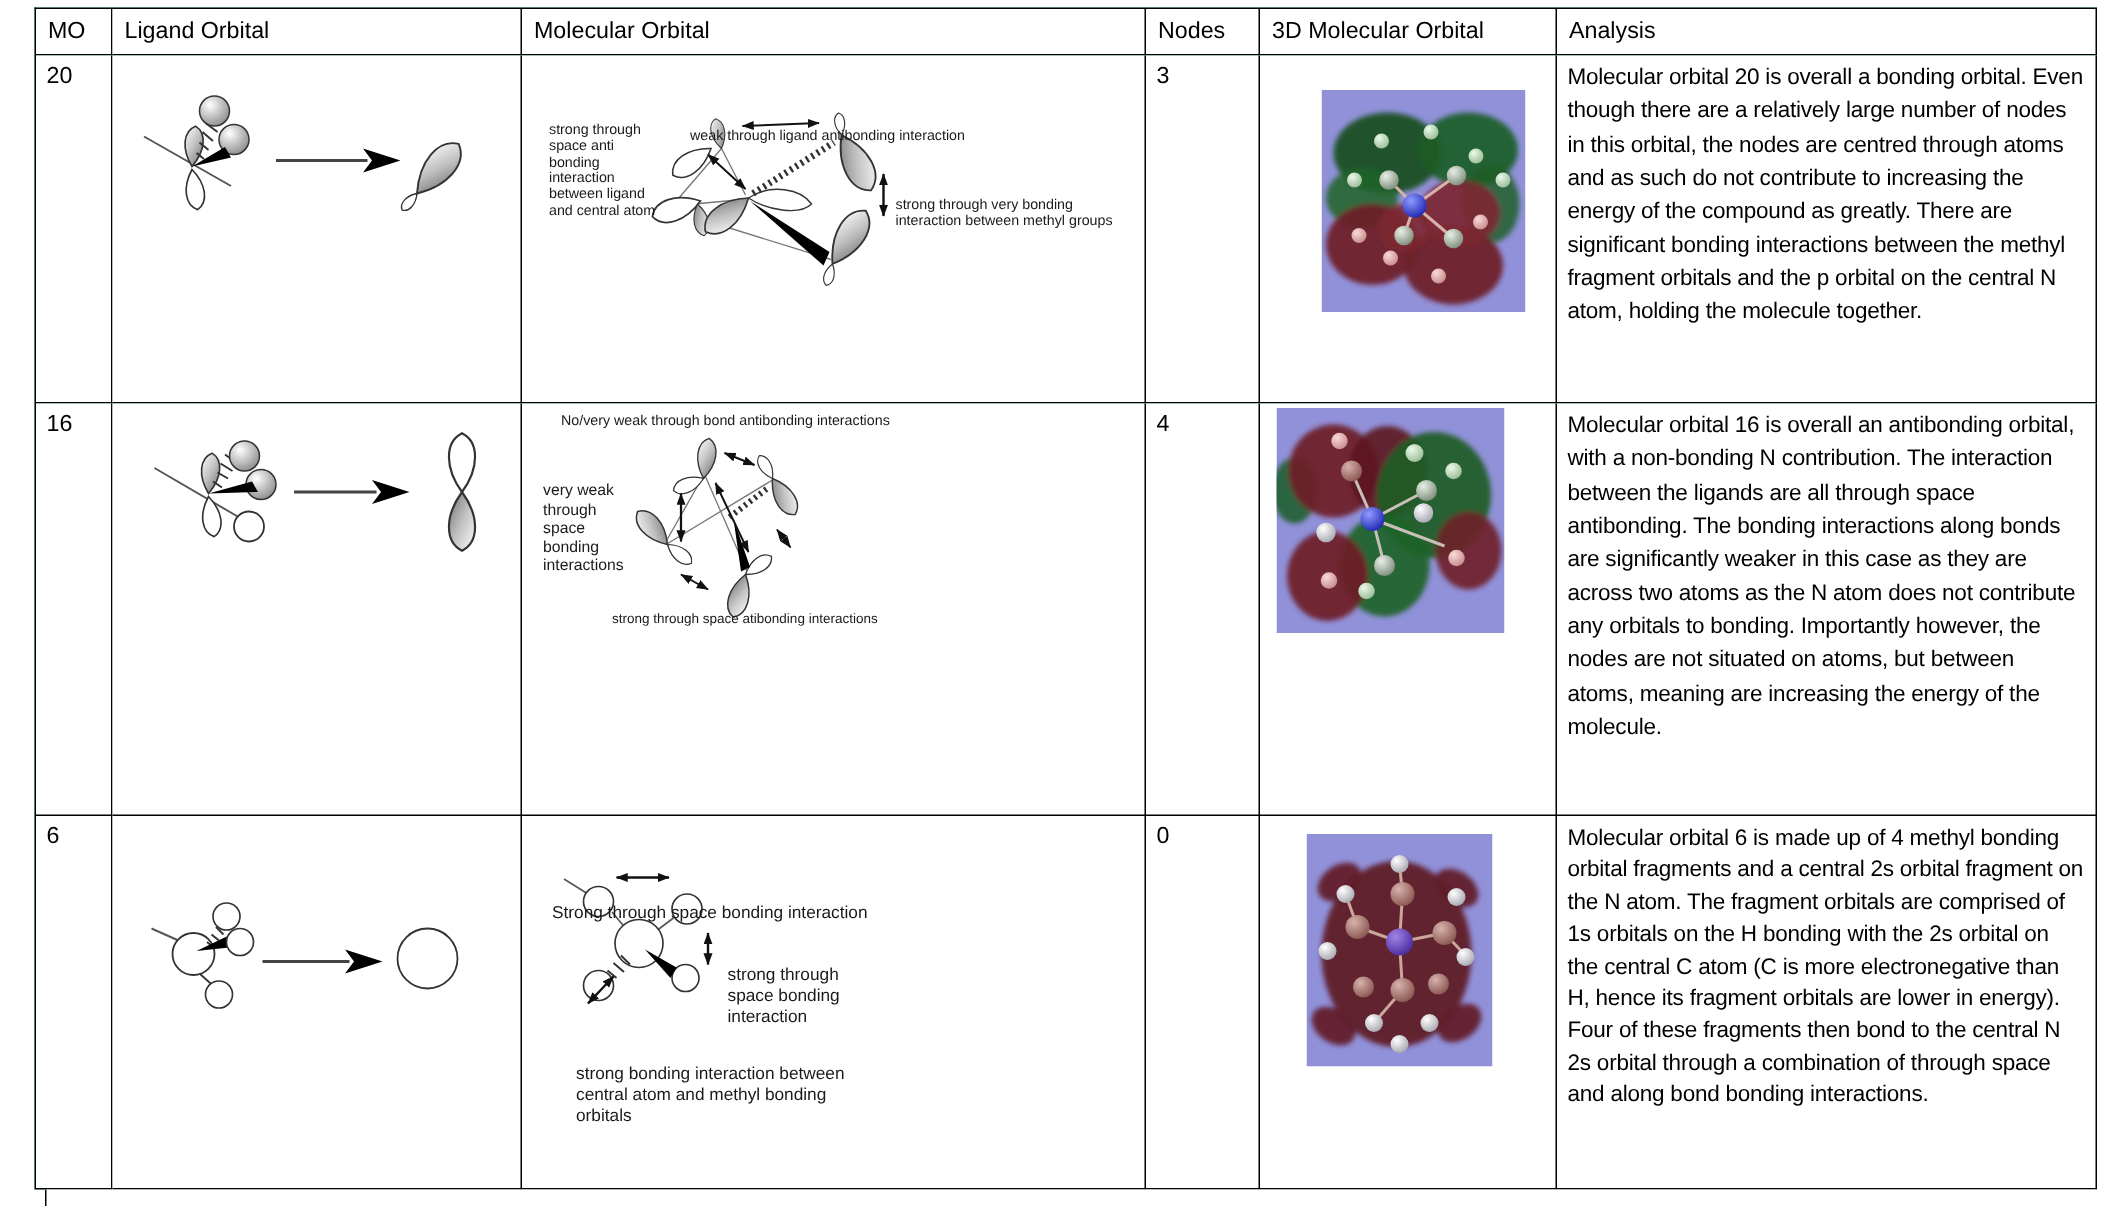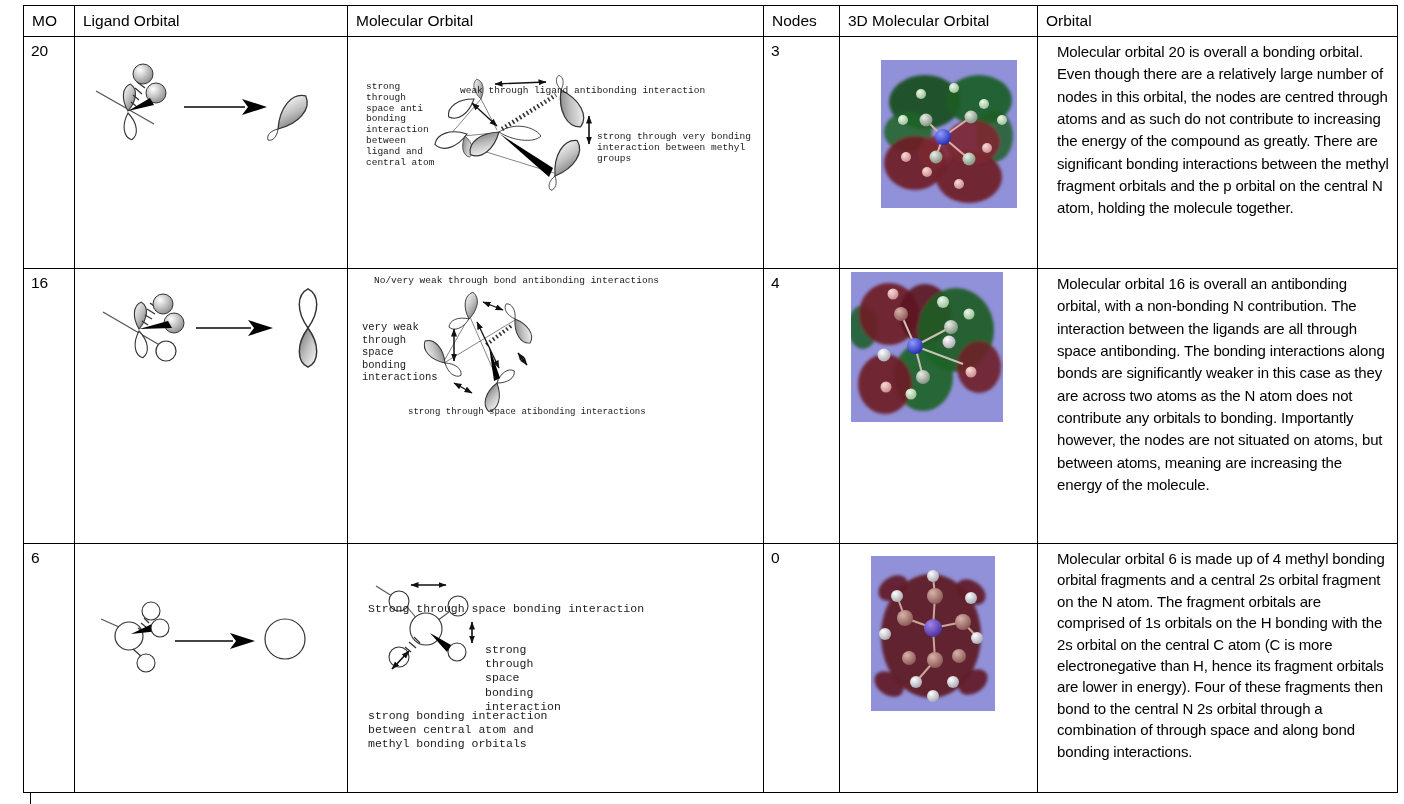--- a/index.html
+++ b/index.html
@@ -6,24 +6,24 @@
   body{width:1404px;height:804px;position:relative;overflow:hidden;
        font-family:"Liberation Sans",sans-serif;color:#000;}
   .tbl{position:absolute;left:23px;top:5px;display:grid;
        grid-template-columns:51px 273px 416px 76px 198px 360px;
        grid-template-rows:31px 232px 275px 249px;
        border-top:1.5px solid #000;border-left:1.5px solid #000;background:#5eead4;}
   .c{position:relative;border-right:1.5px solid #000;border-bottom:1.5px solid #000;
      background:#fff;overflow:hidden;}
   .h{font-size:15.5px;padding:6px 0 0 8px;}
   .num{font-size:15.5px;padding:5px 0 0 7px;}
-  .an{font-size:15px;line-height:22.35px;padding:4px 8px 0 7px;letter-spacing:-0.15px;margin-left:12px;}
+  .an{font-size:15px;line-height:22.35px;padding:4px 8px 0 7px;letter-spacing:-0.15px;}
   .an3{line-height:21.4px;}
   .abs{position:absolute;}
-  .dlabel{position:absolute;font-family:Liberation Mono, monospace;color:#1a1a1a;}
+  .dlabel{position:absolute;font-family:Liberation Sans, sans-serif;color:#1a1a1a;}
   .f95{font-size:9.5px;line-height:10.8px;}
   .f9{font-size:9px;line-height:10.5px;}
   .f105{font-size:10.5px;line-height:12.5px;}
   .f115{font-size:11.5px;line-height:14.2px;margin-top:40px;}
   .nowrap{white-space:nowrap;}
   .prow{position:absolute;left:30px;top:793px;width:1367px;height:11px;
         border-left:1.6px solid #000;background:#fff;}
   svg{display:block;}
 </style>
 </head>
@@ -78,21 +78,21 @@
 </defs>
 </svg>
 
 <div class="tbl">
 
   <div class="c h"><span>MO</span></div>
   <div class="c h"><span>Ligand Orbital</span></div>
   <div class="c h"><span>Molecular Orbital</span></div>
   <div class="c h"><span>Nodes</span></div>
   <div class="c h"><span>3D Molecular Orbital</span></div>
-  <div class="c h"><span>Orbital</span></div>
+  <div class="c h"><span>Analysis</span></div>
 
   <div class="c num"><span>20</span></div>
 
   <div class="c">
     <svg class="abs" style="left:0;top:0" width="273" height="232" viewBox="0 0 273 232">
       <line x1="21" y1="54" x2="79" y2="87" stroke="#555" stroke-width="1.3"></line>
       <use href="#lobe" transform="translate(53,76) rotate(172)" fill="#fff" stroke="#333" stroke-width="1.1"></use>
       <use href="#lobe" transform="translate(53,74) rotate(5)" fill="url(#gLobe)" stroke="#333" stroke-width="1.1"></use>
       <g stroke="#333" stroke-width="1.3">
         <line x1="56" y1="65" x2="61" y2="69"></line>
@@ -315,21 +315,21 @@
           <line x1="61" y1="98" x2="68" y2="104"></line>
           <line x1="57" y1="103" x2="63" y2="108"></line>
       </g>
       <polygon points="82,89 103,101 99,108" fill="#000"></polygon>
       <line x1="63" y1="41" x2="98" y2="41" stroke="#111" stroke-width="1.6" marker-start="url(#da)" marker-end="url(#da)"></line>
       <line x1="124" y1="78" x2="124" y2="99" stroke="#111" stroke-width="1.6" marker-start="url(#da)" marker-end="url(#da)"></line>
       <line x1="44" y1="125" x2="61" y2="107" stroke="#111" stroke-width="1.6" marker-start="url(#da)" marker-end="url(#da)"></line>
     </svg>
     <div class="dlabel f115 nowrap" style="left:20px;top:18px">Strong through space bonding interaction</div>
     <div class="dlabel f115" style="left:137px;top:59px;width:82px">strong through space bonding interaction</div>
-    <div class="dlabel f115" style="left:20px;top:125px;width:188px">strong bonding interaction between central atom and methyl bonding orbitals</div>
+    <div class="dlabel f115" style="left:36px;top:125px;width:188px">strong bonding interaction between central atom and methyl bonding orbitals</div>
   </div>
 
   <div class="c num"><span>0</span></div>
 
   <div class="c">
     <svg class="abs" style="left:31px;top:12px" width="124" height="155" viewBox="0 0 124 155">
       <rect width="124" height="155" fill="#9191d9"></rect>
       <g filter="url(#soft)">
         <ellipse cx="60" cy="80" rx="50" ry="62" fill="#5f1b26" opacity="0.95"></ellipse>
         <ellipse cx="22" cy="32" rx="16" ry="11" fill="#5f1b26" opacity="0.9" transform="rotate(-35 22 32)"></ellipse>

